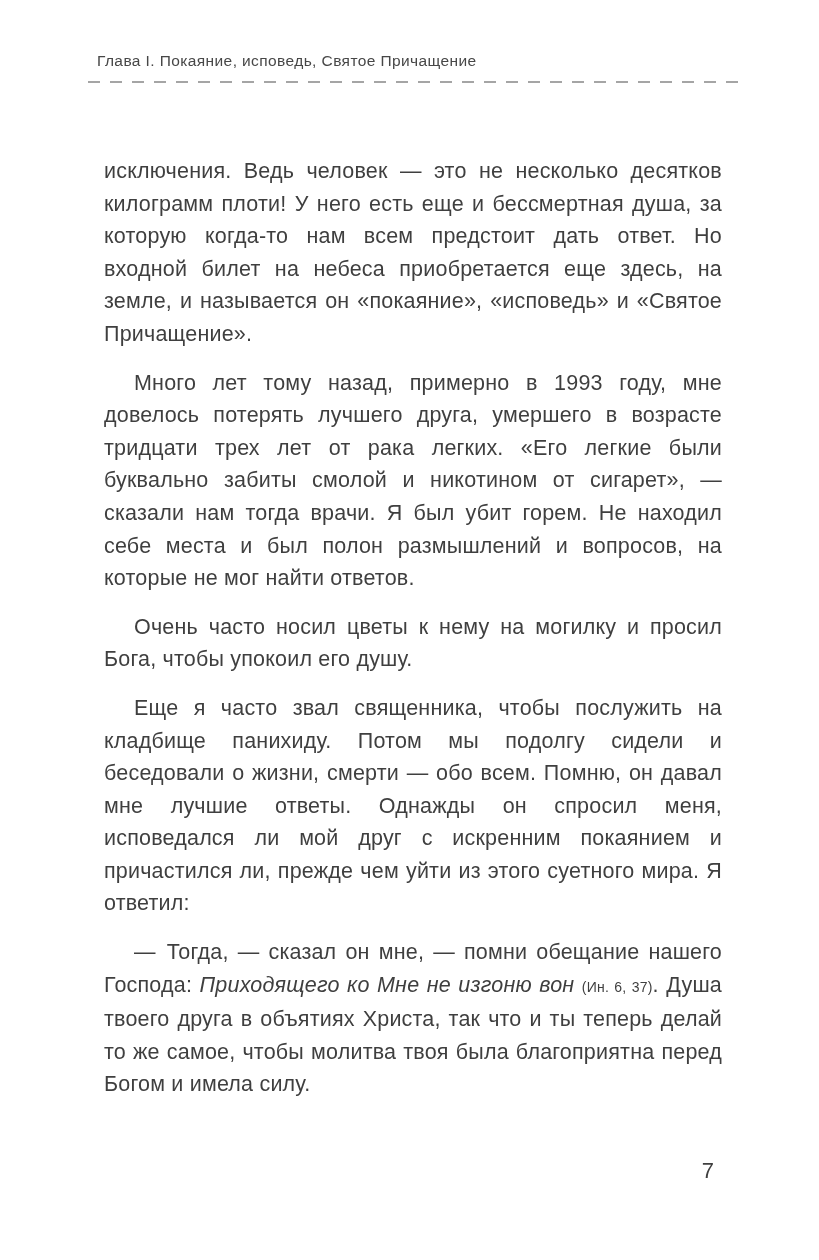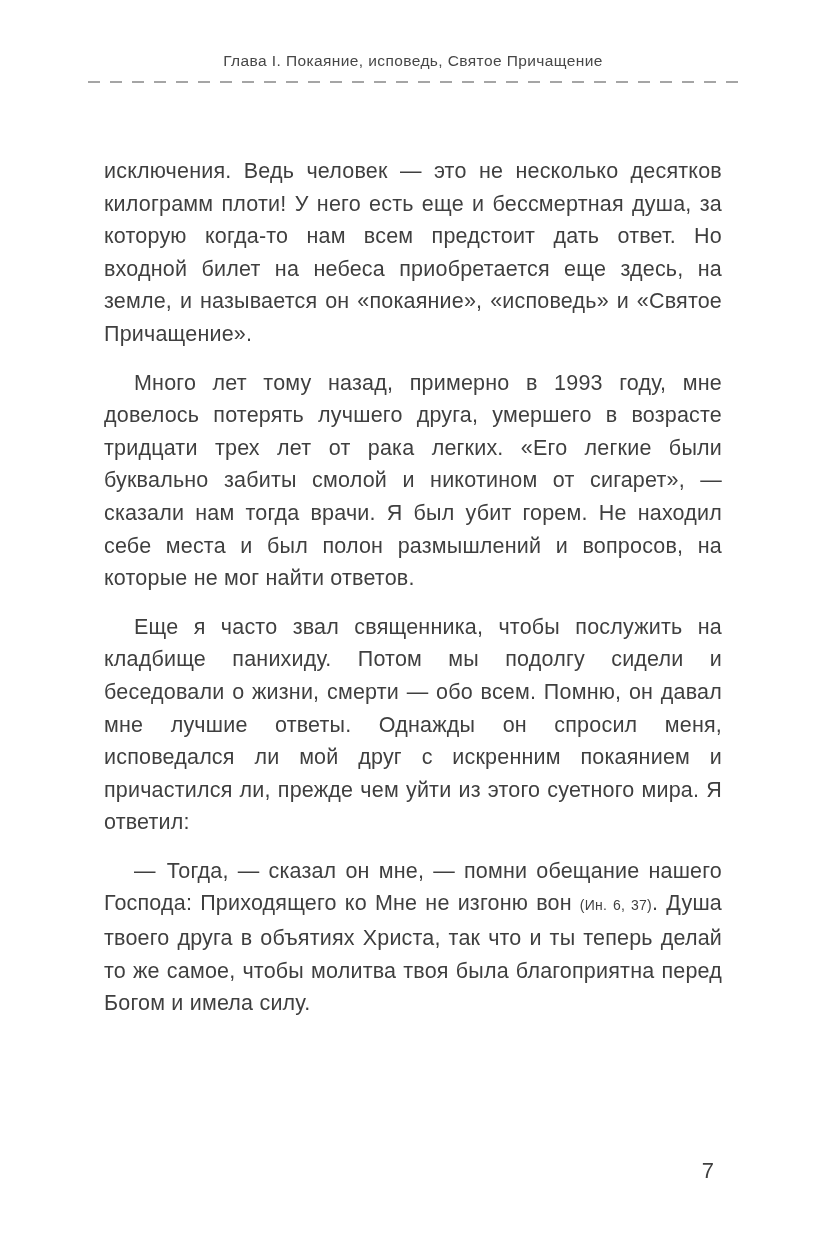--- a/index.html
+++ b/index.html
@@ -12,23 +12,22 @@
     width: 819px;
     height: 1260px;
     background: #ffffff;
     font-family: "Liberation Sans", "DejaVu Sans", sans-serif;
     color: #3f3f3f;
     overflow: hidden;
   }
   .running-head {
     position: absolute;
     top: 52px;
-    left: 88px;
+    left: 97px;
     width: 650px;
-    text-align: center;
     font-size: 15.5px;
     font-weight: 300;
     letter-spacing: 0.4px;
     color: #474747;
   }
   .divider {
     position: absolute;
     top: 81px;
     left: 88px;
     width: 650px;
@@ -47,20 +46,21 @@
     text-align: justify;
   }
   .para {
     margin: 16px;
     padding: 0;
   }
   .para.indent {
     text-indent: 30px;
   }
   .seg-italic {
+    font-style: italic;
   }
   .seg-cite {
     font-size: 14px;
   }
   .page-number {
     position: absolute;
     top: 1158px;
     left: 88px;
     width: 650px;
     box-sizing: border-box;
@@ -73,17 +73,18 @@
 </style>
 </head>
 <body>
 
 <div class="page" style="color: rgb(63, 63, 63);">
   <div class="running-head">Глава I. Покаяние, исповедь, Святое Причащение</div>
   <div class="divider" style="background: repeating-linear-gradient(90deg, rgb(165, 165, 165) 0px, rgb(165, 165, 165) 12px, transparent 12px, transparent 22px);"></div>
   <div class="page-body">
       <p class="para"><span>исключения. Ведь человек — это не несколько десятков килограмм плоти! У него есть еще и бессмертная душа, за которую когда-то нам всем предстоит дать ответ. Но входной билет на небеса приобретается еще здесь, на земле, и называется он «покаяние», «исповедь» и «Святое Причащение».</span></p>
       <p class="para indent"><span>Много лет тому назад, примерно в 1993 году, мне довелось потерять лучшего друга, умершего в возрасте тридцати трех лет от рака легких. «Его легкие были буквально забиты смолой и никотином от сигарет», — сказали нам тогда врачи. Я был убит горем. Не находил себе места и был полон размышлений и вопросов, на которые не мог найти ответов.</span></p>
+      <p class="para indent"><span>Очень часто носил цветы к нему на могилку и просил Бога, чтобы упокоил его душу.</span></p>
       <p class="para indent"><span>Еще я часто звал священника, чтобы послужить на кладбище панихиду. Потом мы подолгу сидели и беседовали о жизни, смерти — обо всем. Помню, он давал мне лучшие ответы. Однажды он спросил меня, исповедался ли мой друг с искренним покаянием и причастился ли, прежде чем уйти из этого суетного мира. Я ответил:</span></p>
       <p class="para indent"><span>— Тогда, — сказал он мне, — помни обещание нашего Господа: </span><span class="seg-italic">Приходящего ко Мне не изгоню вон</span><span> </span><span class="seg-cite">(Ин. 6, 37)</span><span>. Душа твоего друга в объятиях Христа, так что и ты теперь делай то же самое, чтобы молитва твоя была благоприятна перед Богом и имела силу.</span></p>
     </div>
   <div class="page-number">7</div>
 </div>
 
 </body></html>

